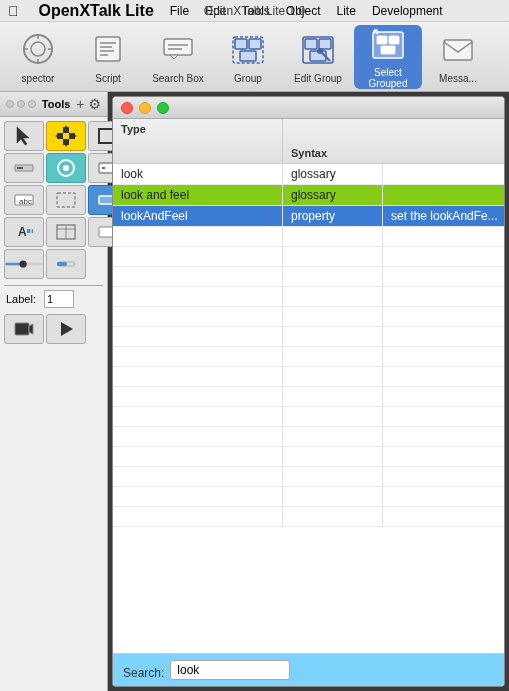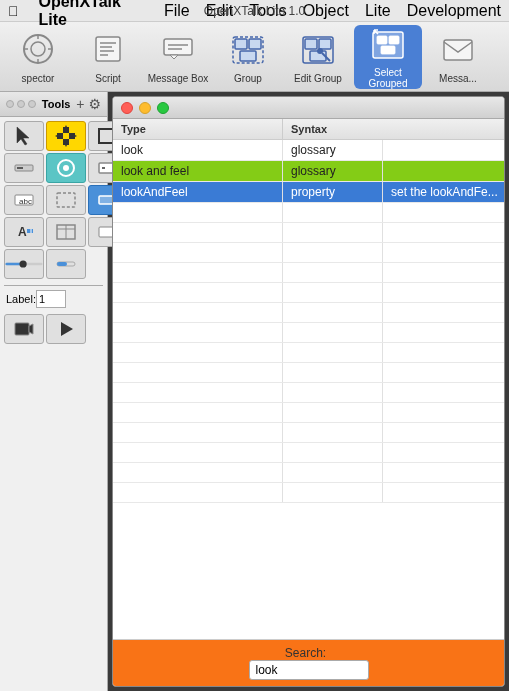--- a/index.html
+++ b/index.html
@@ -26,21 +26,21 @@
     }
     .menubar-apple {
       font-size: 14px;
       margin-right: 4px;
     }
     .menubar-appname {
       font-weight: bold;
       font-size: 16px;
     }
     .menubar-item {
-      font-size: 16px;
+      font-size: 12px;
       color: #000;
     }
     .menubar-center {
       position: absolute;
       left: 50%;
       transform: translateX(-50%);
       font-size: 12px;
       color: #404040;
     }
 
@@ -165,21 +165,21 @@
     .tools-separator {
       height: 1px;
       background: #aaa;
       margin: 2px 4px;
     }
 
     .label-row {
       display: flex;
       align-items: center;
       padding: 2px 6px;
-      gap: 0;
+      gap: 8px;
     }
     .label-text {
       font-size: 11px;
     }
     .label-input {
       width: 30px;
       height: 18px;
       font-size: 11px;
       border: 1px solid #aaa;
       padding: 0 2px;
@@ -222,21 +222,21 @@
       background: linear-gradient(to bottom, #f0f0f0, #e0e0e0);
       border-bottom: 1px solid #ccc;
     }
     .dict-col-header {
       padding: 4px 8px;
       font-size: 11px;
       font-weight: bold;
       color: #333;
       border-right: 1px solid #ccc;
     }
-    .dict-col-header:last-child { border-right: none; }
+    .dict-col-header:last-child { border-right: none; margin-top: 24px; }
 
     .dict-table-body {
       flex: 1;
       overflow-y: auto;
     }
 
     .dict-row {
       display: grid;
       grid-template-columns: 170px 100px 1fr;
       border-bottom: 1px solid #e8e8e8;
@@ -267,25 +267,24 @@
       display: grid;
       grid-template-columns: 170px 100px 1fr;
     }
     .dict-empty-cell {
       border-right: 1px solid #e0e0e0;
     }
     .dict-empty-cell:last-child { border-right: none; }
 
     .dict-search-bar {
       display: flex;
-      align-items: center;
+      align-items: flex-end;
       padding: 6px 10px;
       border-top: 1px solid #ccc;
-      background: #f97316;
-      flex-direction: column;
+      background: #7dd3fc;
     }
     .dict-search-label {
       font-size: 12px;
       margin-right: 6px;
       color: #333;
     }
     .dict-search-input {
       font-size: 12px;
       border: 1px solid #aaa;
       border-radius: 3px;
@@ -340,21 +339,21 @@
 
   <div class="toolbar-item">
     <div class="toolbar-icon-container">
       <svg width="36" height="36" viewBox="0 0 36 36">
         <rect x="4" y="8" width="28" height="16" rx="2" fill="#f5f5f5" stroke="#888" stroke-width="1.5"></rect>
         <polygon points="10,24 14,28 18,24" fill="#f5f5f5" stroke="#888" stroke-width="1"></polygon>
         <line x1="8" y1="14" x2="28" y2="14" stroke="#888" stroke-width="1.5"></line>
         <line x1="8" y1="18" x2="22" y2="18" stroke="#888" stroke-width="1.5"></line>
       </svg>
     </div>
-    <span class="toolbar-label">Message Box</span>
+    <span class="toolbar-label">Search Box</span>
   </div>
 
   <div class="toolbar-item">
     <div class="toolbar-icon-container">
       <svg width="36" height="36" viewBox="0 0 36 36">
         <rect x="5" y="8" width="12" height="10" rx="1" fill="#c8d8f0" stroke="#4466aa" stroke-width="1.5"></rect>
         <rect x="19" y="8" width="12" height="10" rx="1" fill="#c8d8f0" stroke="#4466aa" stroke-width="1.5"></rect>
         <rect x="10" y="20" width="16" height="10" rx="1" fill="#c8d8f0" stroke="#4466aa" stroke-width="1.5"></rect>
         <rect x="3" y="6" width="30" height="26" rx="2" fill="none" stroke="#4466aa" stroke-width="1.5" stroke-dasharray="3,2"></rect>
       </svg>

